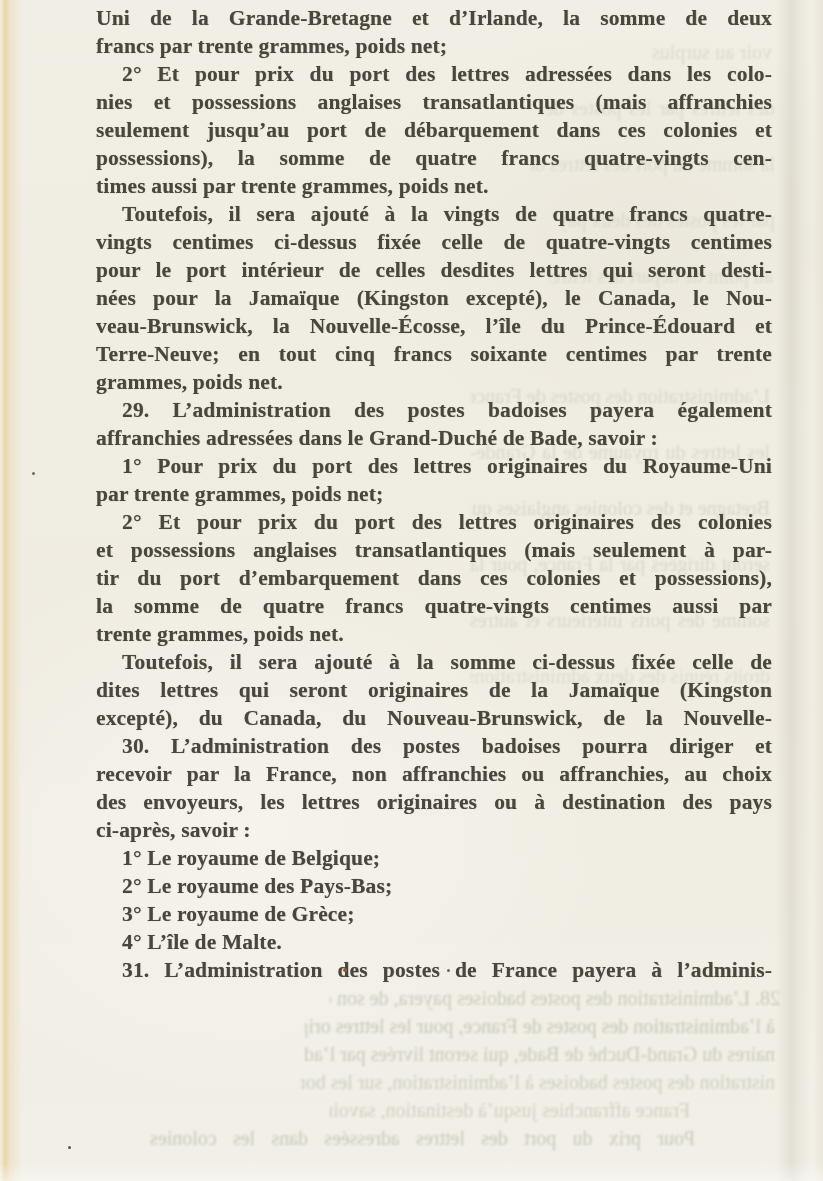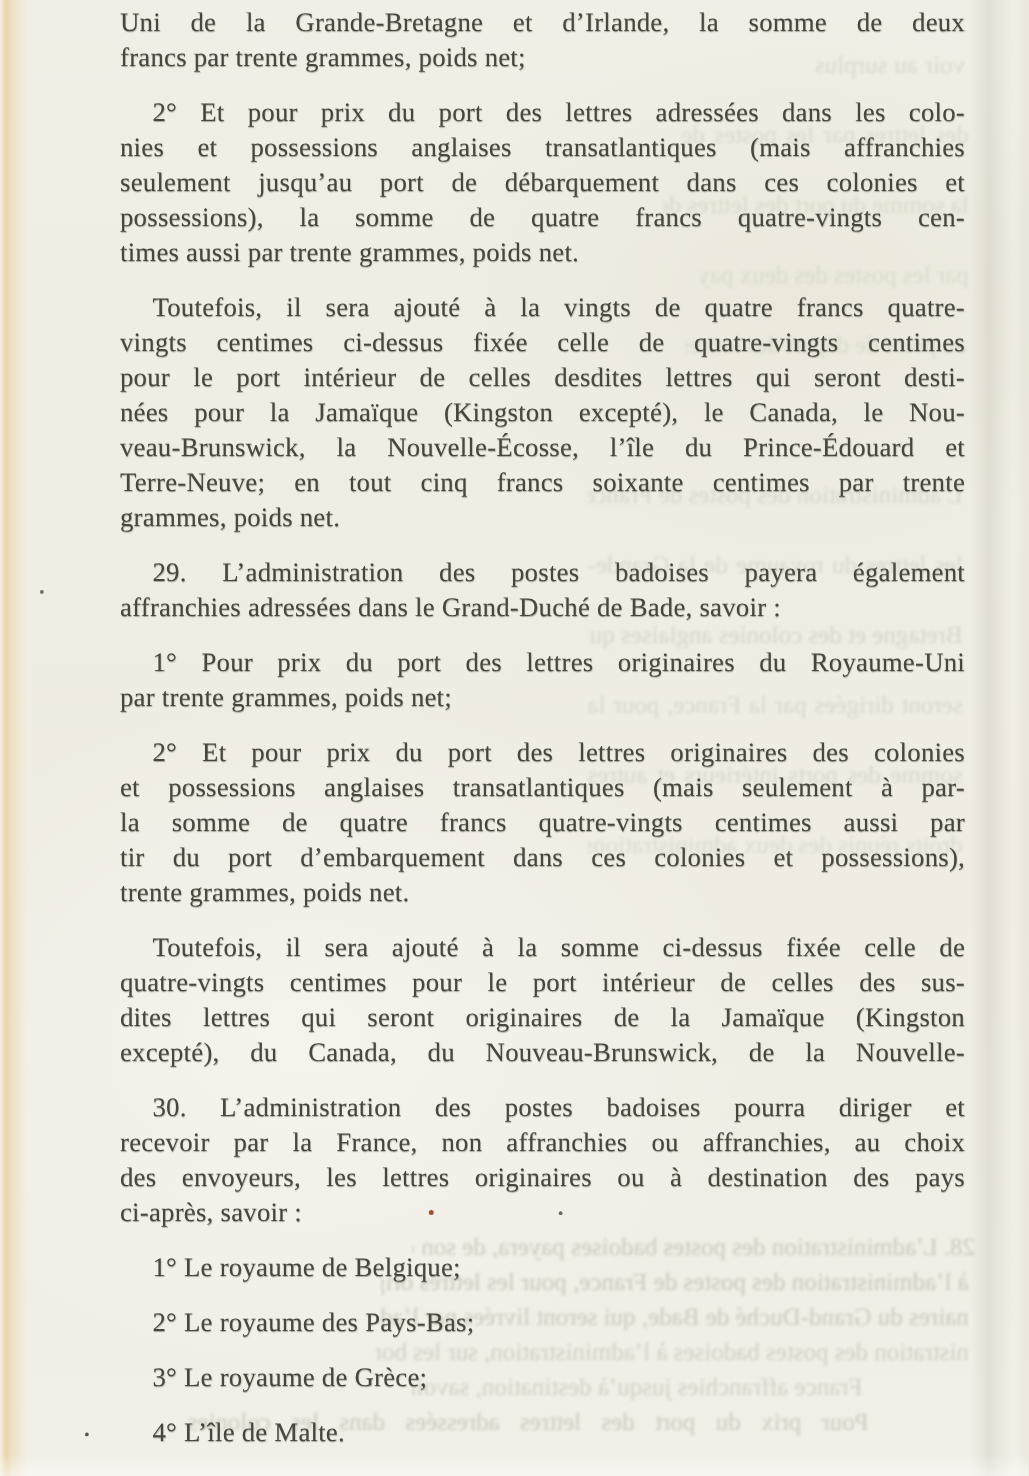--- a/index.html
+++ b/index.html
@@ -39,32 +39,32 @@
     filter:blur(1.1px);
     color:var(--ghost);
     font:20px/24px "Liberation Serif", serif;
     text-align:justify;text-align-last:justify;
     white-space:nowrap;overflow:hidden;
   }
   
   .text-block{
     position:absolute;left:96px;top:4px;width:676px;
   }
-  .para{margin:0;padding:0;}
+  .para{margin:0;padding:0;font-weight:bold;}
   .line{
     height:28px;
     font-size:21.4px;line-height:28px;
     color:var(--ink);
     letter-spacing:.2px;
     text-align:justify;text-align-last:justify;
     text-shadow:.3px .4px .8px rgba(72,68,58,.45);
     white-space:normal;
   }
   .line.left{text-align-last:left;}
-  .line.indent{padding-left:26px;margin-top:16px;}
+  .line.indent{padding-left:26px;}
   .speck{position:absolute;border-radius:50%;}
 </style>
 </head>
 <body>
 
 <div class="page" style="--ink: #49463e; --edge: #e9d7aa; --ghost: #99a08e;">
   <div class="ghost-layer">
       <div class="ghost" style="left: 652px; top: 40px; width: 120px; opacity: 0.26;">voir au surplus</div>
       <div class="ghost" style="left: 545px; top: 96px; width: 230px; opacity: 0.24;">des lettres par les postes de</div>
       <div class="ghost" style="left: 530px; top: 152px; width: 245px; opacity: 0.24;">la somme du port des lettres de</div>
@@ -112,27 +112,26 @@
         <div class="line indent">29. L’administration des postes badoises payera également</div>
         <div class="line left">affranchies adressées dans le Grand-Duché de Bade, savoir :</div>
       </div>
       <div class="para">
         <div class="line indent">1° Pour prix du port des lettres originaires du Royaume-Uni</div>
         <div class="line left">par trente grammes, poids net;</div>
       </div>
       <div class="para">
         <div class="line indent">2° Et pour prix du port des lettres originaires des colonies</div>
         <div class="line">et possessions anglaises transatlantiques (mais seulement à par-</div>
+        <div class="line">tir du port d’embarquement dans ces colonies et possessions),</div>
         <div class="line">la somme de quatre francs quatre-vingts centimes aussi par</div>
-        <div class="line">tir du port d’embarquement dans ces colonies et possessions),</div>
         <div class="line left">trente grammes, poids net.</div>
       </div>
       <div class="para">
         <div class="line indent">Toutefois, il sera ajouté à la somme ci-dessus fixée celle de</div>
-        <div class="line">quatre-vingts centimes pour le port intérieur de celles des sus-</div>
         <div class="line">dites lettres qui seront originaires de la Jamaïque (Kingston</div>
         <div class="line">excepté), du Canada, du Nouveau-Brunswick, de la Nouvelle-</div>
       </div>
       <div class="para">
         <div class="line indent">30. L’administration des postes badoises pourra diriger et</div>
         <div class="line">recevoir par la France, non affranchies ou affranchies, au choix</div>
         <div class="line">des envoyeurs, les lettres originaires ou à destination des pays</div>
         <div class="line left">ci-après, savoir :</div>
       </div>
       <div class="para">

